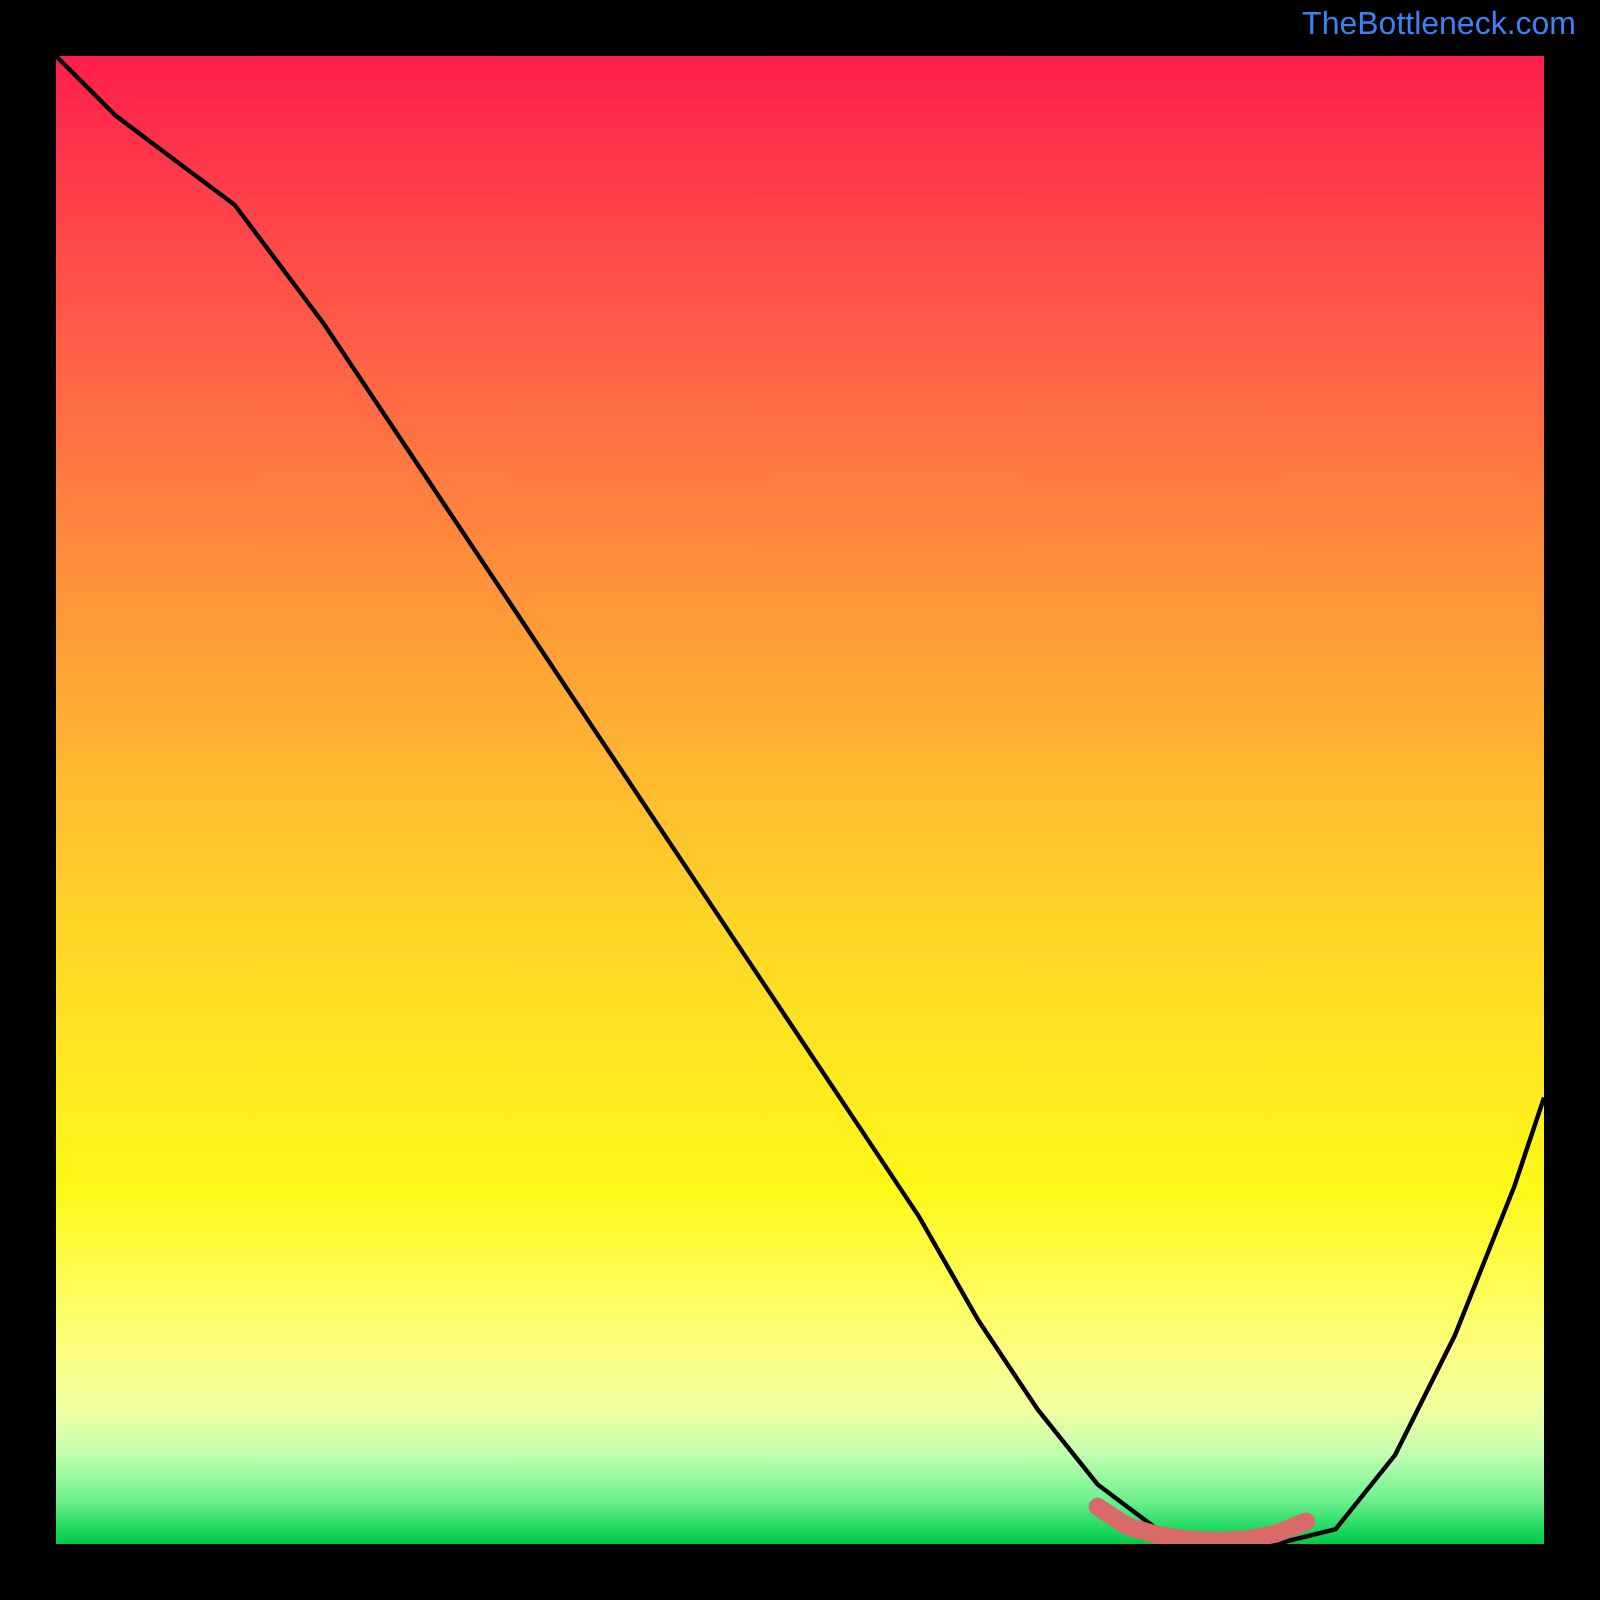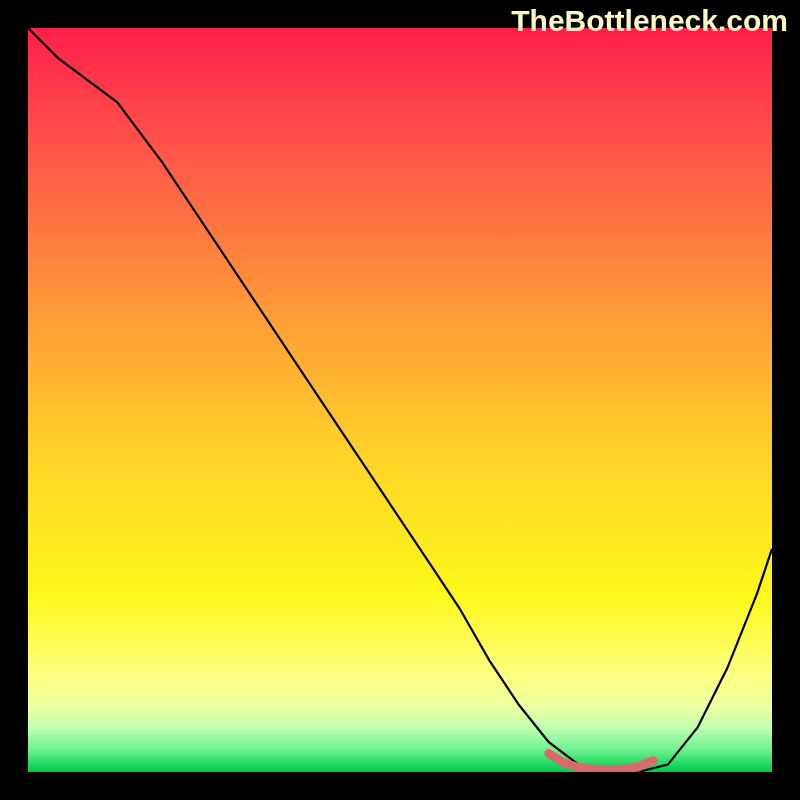--- a/index.html
+++ b/index.html
@@ -7,23 +7,23 @@
     width: 800px;
     height: 800px;
     background: #000;
     position: relative;
     font-family: Arial, sans-serif;
   }
   .watermark {
     position: absolute;
     top: 4px;
     right: 12px;
-    color: #fef9c3;
-    font-size: 30px;
-    font-weight: bold;
+    color: #3b82f6;
+    font-size: 16px;
+    font-weight: normal;
     z-index: 10;
   }
   .plot-area {
     position: absolute;
     left: 28px;
     top: 28px;
     width: 744px;
     height: 744px;
     overflow: hidden;
   }

